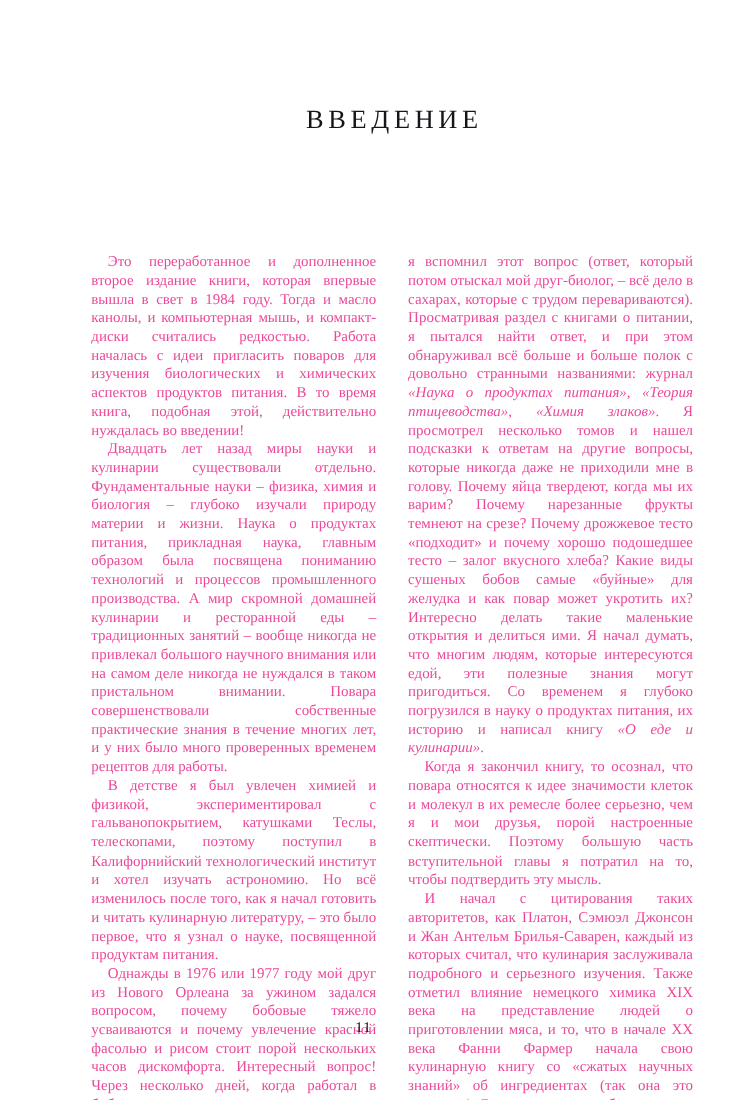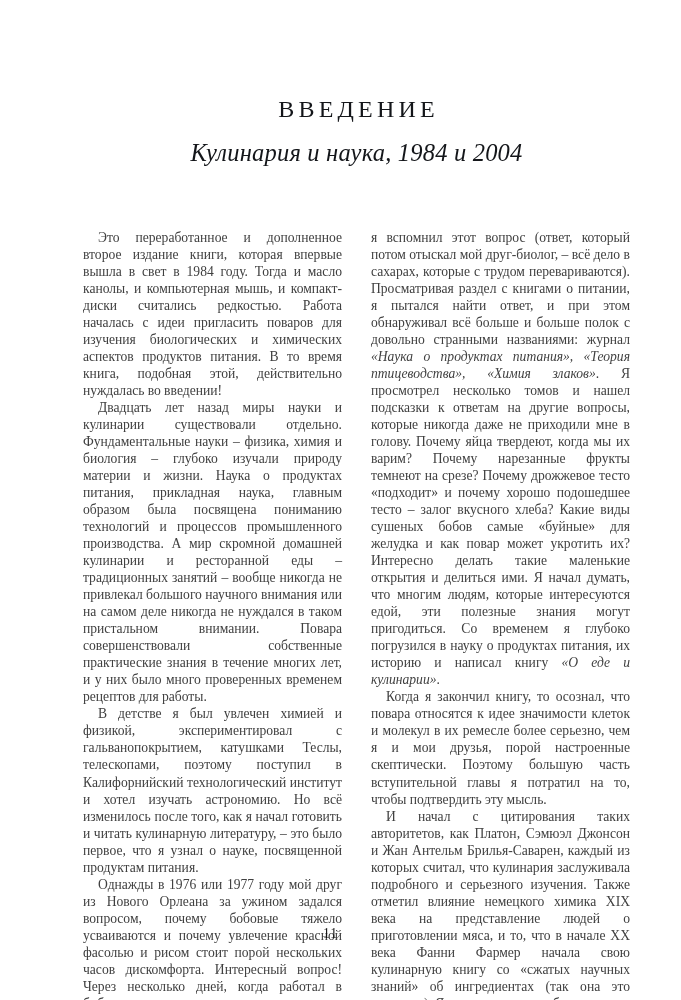--- a/index.html
+++ b/index.html
@@ -73,21 +73,21 @@
     flex: 0 0 259px;
   }
 
   .column p {
     margin: 0;
     font-size: 13.6px;
     line-height: 17.02px;
     text-align: justify;
     text-justify: inter-word;
     text-indent: 15px;
-    color: #404040;
+    color: #ec4899;
     hyphens: manual;
     word-spacing: -0.1px;
   }
 
   .column p.no-indent {
     text-indent: 0;
   }
 
   .column p i,
   .column p em {
@@ -107,21 +107,20 @@
     letter-spacing: 1px;
   }
 </style>
 </head>
 <body>
 
 <div class="page">
 
   <div class="heading">
     <h1 class="chapter-title">ВВЕДЕНИЕ</h1>
-    <div class="chapter-subtitle">Кулинария и наука, 1984 и 2004</div>
   </div>
 
   <div class="body-columns">
 
     <div class="column" id="col-left">
         <p>Это переработанное и дополненное второе издание книги, которая впервые вышла в свет в 1984 году. Тогда и масло канолы, и компьютерная мышь, и компакт-диски считались редкостью. Работа началась с идеи пригласить поваров для изучения биологических и химических аспектов продуктов питания. В то время книга, подобная этой, действительно нуждалась во введении!</p>
         <p>Двадцать лет назад миры науки и кулинарии существовали отдельно. Фундаментальные науки – физика, химия и биология – глубоко изучали природу материи и жизни. Наука о продуктах питания, прикладная наука, главным образом была посвящена пониманию технологий и процессов промышленного производства. А мир скромной домашней кулинарии и ресторанной еды – традиционных занятий – вообще никогда не привлекал большого научного внимания или на самом деле никогда не нуждался в таком пристальном внимании. Повара совершенствовали собственные практические знания в течение многих лет, и у них было много проверенных временем рецептов для работы.</p>
         <p>В детстве я был увлечен химией и физикой, экспериментировал с гальванопокрытием, катушками Теслы, телескопами, поэтому поступил в Калифорнийский технологический институт и хотел изучать астрономию. Но всё изменилось после того, как я начал готовить и читать кулинарную литературу, – это было первое, что я узнал о науке, посвященной продуктам питания.</p>
         <p>Однажды в 1976 или 1977 году мой друг из Нового Орлеана за ужином задался вопросом, почему бобовые тяжело усваиваются и почему увлечение красной фасолью и рисом стоит порой нескольких часов дискомфорта. Интересный вопрос! Через несколько дней, когда работал в библиотеке и захотел отдохнуть от поэзии XIX века,</p>
       </div>

